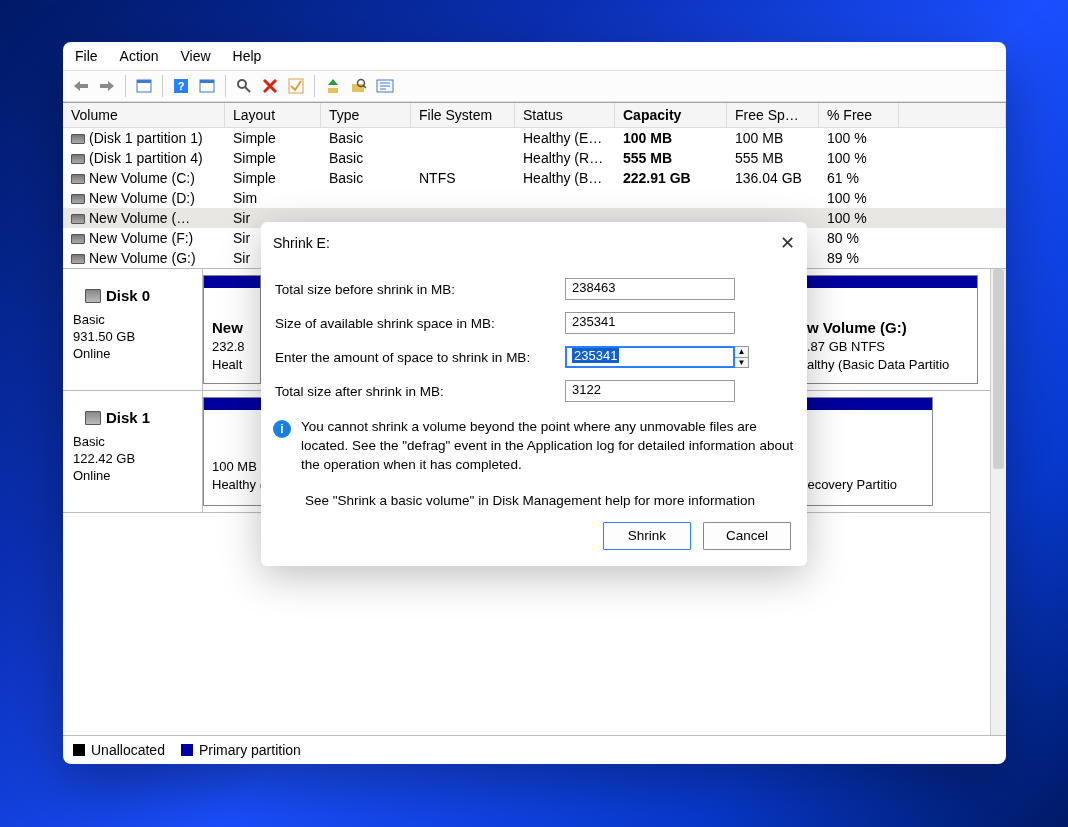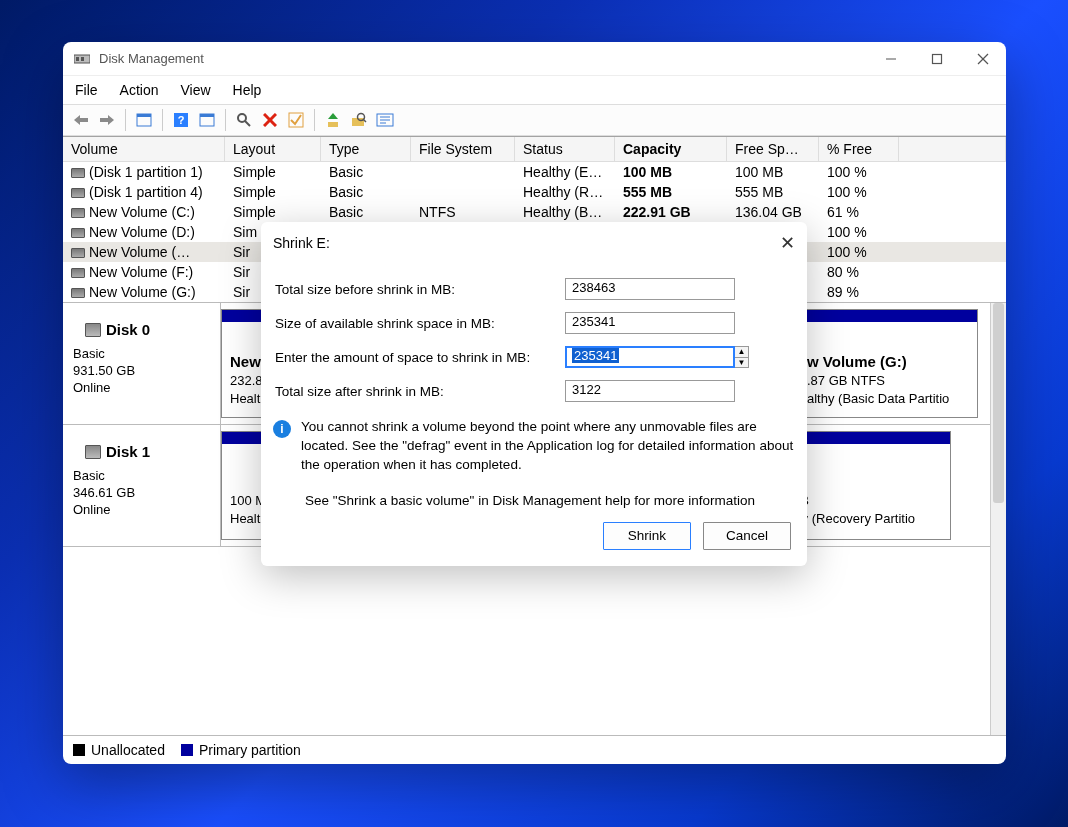--- a/index.html
+++ b/index.html
@@ -123,21 +123,21 @@
     border-top:1px solid #bbb;
     overflow:hidden;
     background:#fff;
   }
   .diskrow {
     display:flex;
     height: 122px;
     border-bottom:1px solid #bbb;
   }
   .diskhead {
-    width: 158px;
+    width: 140px;
     border-right:1px solid #bbb;
     padding:8px 10px;
     font-size:13px;
     display:flex;flex-direction:column;gap:2px;
   }
   .diskhead .dtitle { font-weight:700; font-size:15px;}
   .dhic { width:16px;height:14px;display:inline-block;margin-right:5px;
     background:linear-gradient(#888,#bbb);border:1px solid #555;border-radius:1px;vertical-align:-2px; }
   .parts {
     flex:1; display:flex; gap:6px; padding:6px 6px 6px 0; overflow:hidden;
@@ -227,48 +227,20 @@
   }
   .dbtn.primary { border-color:#2a7fff; }
 
   svg { display:block; }
 </style>
 </head>
 <body>
 
 <div class="window">
 
-  <div class="titlebar">
-    <span class="app-icon">
-      <svg width="16" height="16">
-          <rect x="0" y="4" width="16" height="8" fill="#bcbcbc" stroke="#555"></rect>
-          <rect x="2" y="6" width="3" height="4" fill="#555"></rect>
-          <rect x="7" y="6" width="3" height="4" fill="#555"></rect>
-        </svg>
-    </span>
-    <span>Disk Management</span>
-    <div class="controls">
-      <div>
-          <svg width="12" height="12">
-            <line x1="1" y1="6" x2="11" y2="6" stroke="#555" stroke-width="1.2"></line>
-          </svg>
-        </div>
-      <div>
-          <svg width="12" height="12">
-            <rect x="1.5" y="1.5" width="9" height="9" fill="none" stroke="#555" stroke-width="1.2"></rect>
-          </svg>
-        </div>
-      <div>
-          <svg width="12" height="12">
-            <line x1="1" y1="1" x2="11" y2="11" stroke="#555" stroke-width="1.2"></line>
-            <line x1="11" y1="1" x2="1" y2="11" stroke="#555" stroke-width="1.2"></line>
-          </svg>
-        </div>
-    </div>
-  </div>
 
   <div class="menubar">
     <span>File</span>
     <span>Action</span>
     <span>View</span>
     <span>Help</span>
   </div>
 
   <div class="toolbar">
     <div class="tbtn">
@@ -459,21 +431,21 @@
                 <div>althy (Basic Data Partitio</div>
               </div>
             </div>
             <div style="width:16px"></div>
           </div>
         </div>
         <div class="diskrow">
           <div class="diskhead">
             <span class="dtitle"><span class="dhic"></span>Disk 1</span>
             <span>Basic</span>
-            <span>346.61 GB</span>
+            <span>122.42 GB</span>
             <span>Online</span>
           </div>
           <div class="parts">
             <div class="part" style="width:132px">
               <div class="pbar"></div>
               <div class="pbody">
                 <div style="height:18px"></div>
                 <div>100 MB</div>
                 <div>Healthy (EFI Syste</div>
               </div>

